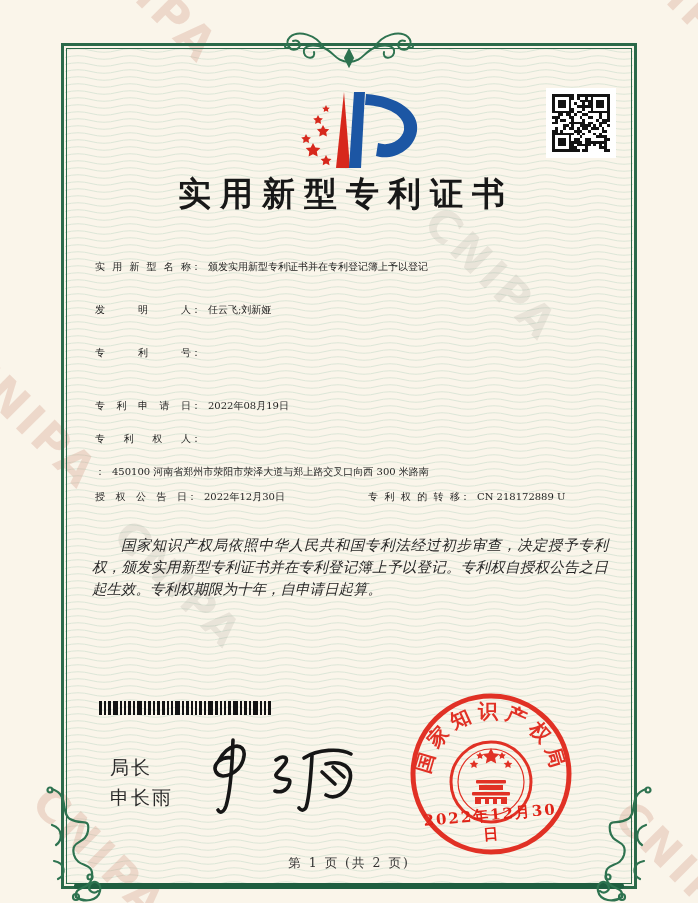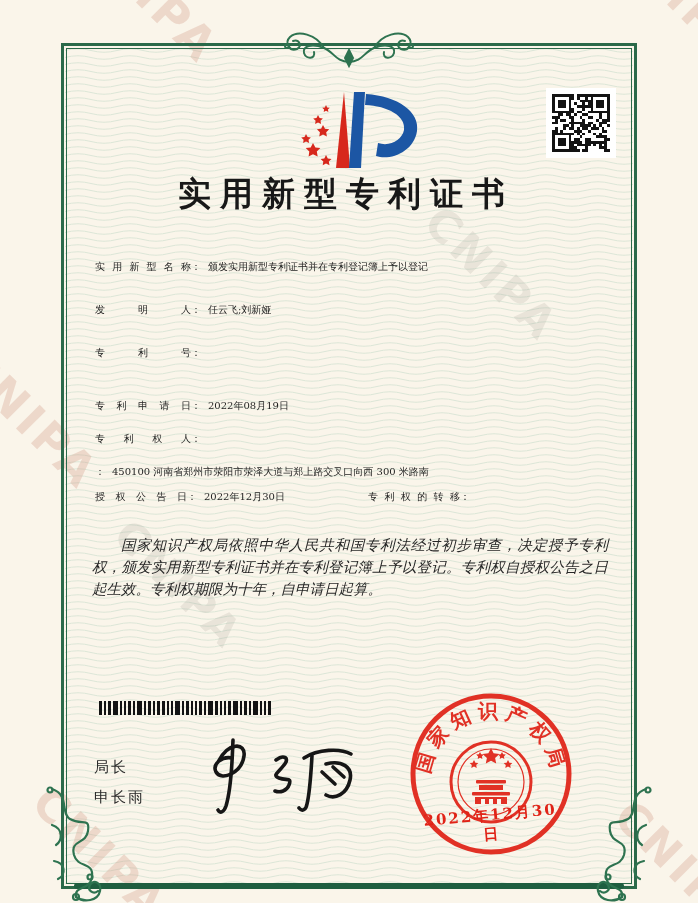--- a/index.html
+++ b/index.html
@@ -48,22 +48,22 @@
   .r5{top:461px;} .r5 .fvalue{max-width:404px;line-height:22px;}
   .r6{top:486px;}
   .grant-g1{display:flex;width:273px;flex:none;}
   .grant-g2{display:flex;flex:1;}
   .grant-g1 .flabel,.grant-g2 .flabel{width:92px;}
   .body-text{position:absolute;left:92px;top:534px;width:516px;z-index:2;
              font-size:14.5px;line-height:22px;font-style:italic;color:#262626;text-align:justify;}
   .body-text p{margin:0;text-indent:2em;}
   .barcode{position:absolute;left:99px;top:701px;height:14px;z-index:2;font-size:0;}
   .barcode i{display:inline-block;height:100%;background:#131313;margin-right:2px;}
-  .signatory{position:absolute;left:94px;top:752px;z-index:2;
-             font-family:"DejaVu Sans","Liberation Sans",sans-serif;font-size:15px;
+  .signatory{position:absolute;left:110px;top:752px;z-index:2;
+             font-family:"DejaVu Sans","Liberation Sans",sans-serif;font-size:19px;
              line-height:30px;letter-spacing:2px;color:#2a2a2a;}
   .signature{position:absolute;left:188px;top:734px;z-index:4;}
   .seal{position:absolute;left:406px;top:688px;z-index:3;opacity:.93;}
   .seal-date{position:absolute;left:416px;top:806px;width:150px;z-index:4;text-align:center;
              color:#e02317;font-weight:bold;font-size:15px;letter-spacing:2px;
              transform:rotate(-5deg);}
   .footer{position:absolute;left:0;right:0;top:855px;z-index:2;text-align:center;
           font-size:12.5px;letter-spacing:2px;color:#333;}
 </style>
 </head>
@@ -623,20 +623,21 @@
   </div>
   <div class="field-row r6">
     <span class="grant-g1">
       <span class="flabel">授权公告日</span>
         <span class="fsep">：</span>
         <span>2022年12月30日</span>
     </span>
     <span class="grant-g2">
       <span class="flabel">专利权的转移</span>
         <span class="fsep">：</span>
+        <span>CN 218172889 U</span>
     </span>
   </div>
 
   <div class="body-text">
     <p>国家知识产权局依照中华人民共和国专利法经过初步审查，决定授予专利权，颁发实用新型专利证书并在专利登记簿上予以登记。专利权自授权公告之日起生效。专利权期限为十年，自申请日起算。</p>
   </div>
 
   <div class="barcode"><i style="width: 3px;"></i><i style="width: 2px;"></i><i style="width: 3px;"></i><i style="width: 5px;"></i><i style="width: 2px;"></i><i style="width: 2px;"></i><i style="width: 3px;"></i><i style="width: 2px;"></i><i style="width: 5px;"></i><i style="width: 2px;"></i><i style="width: 3px;"></i><i style="width: 2px;"></i><i style="width: 3px;"></i><i style="width: 3px;"></i><i style="width: 2px;"></i><i style="width: 2px;"></i><i style="width: 5px;"></i><i style="width: 2px;"></i><i style="width: 3px;"></i><i style="width: 2px;"></i><i style="width: 2px;"></i><i style="width: 3px;"></i><i style="width: 2px;"></i><i style="width: 5px;"></i><i style="width: 3px;"></i><i style="width: 2px;"></i><i style="width: 2px;"></i><i style="width: 3px;"></i><i style="width: 5px;"></i><i style="width: 2px;"></i><i style="width: 3px;"></i><i style="width: 2px;"></i><i style="width: 5px;"></i><i style="width: 2px;"></i><i style="width: 2px;"></i><i style="width: 3px;"></i></div>
 
   <div class="signatory">
@@ -676,14 +677,15 @@
       <rect x="73" y="97" width="24" height="5"></rect>
       <rect x="66" y="104" width="38" height="3.5" rx="1"></rect>
       <rect x="69" y="109" width="32" height="7"></rect>
       <rect x="75" y="111" width="4" height="5" fill="#fbf8ef"></rect>
       <rect x="83" y="111" width="4" height="5" fill="#fbf8ef"></rect>
       <rect x="91" y="111" width="4" height="5" fill="#fbf8ef"></rect>
     </g>
   </svg>
   <div class="seal-date">2022年12月30日</div>
 
+  <div class="footer">第 1 页 (共 2 页)</div>
 
 </div>
 
 </body></html>

